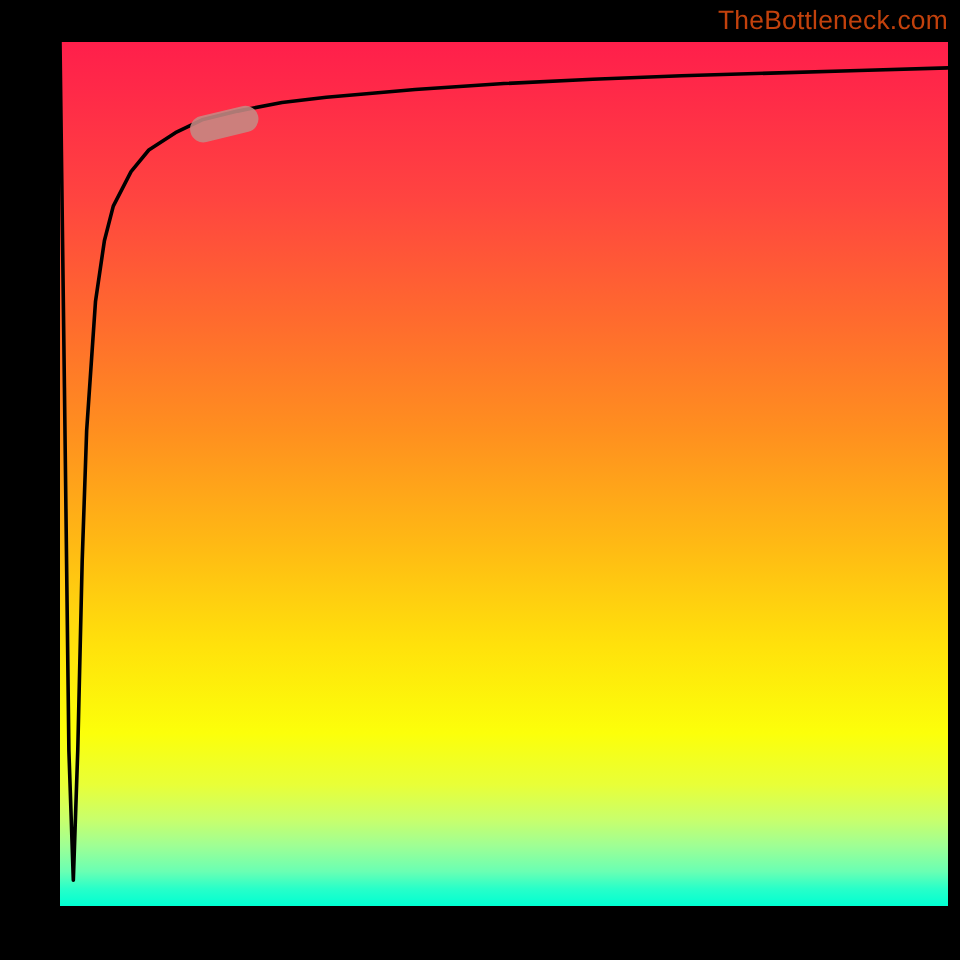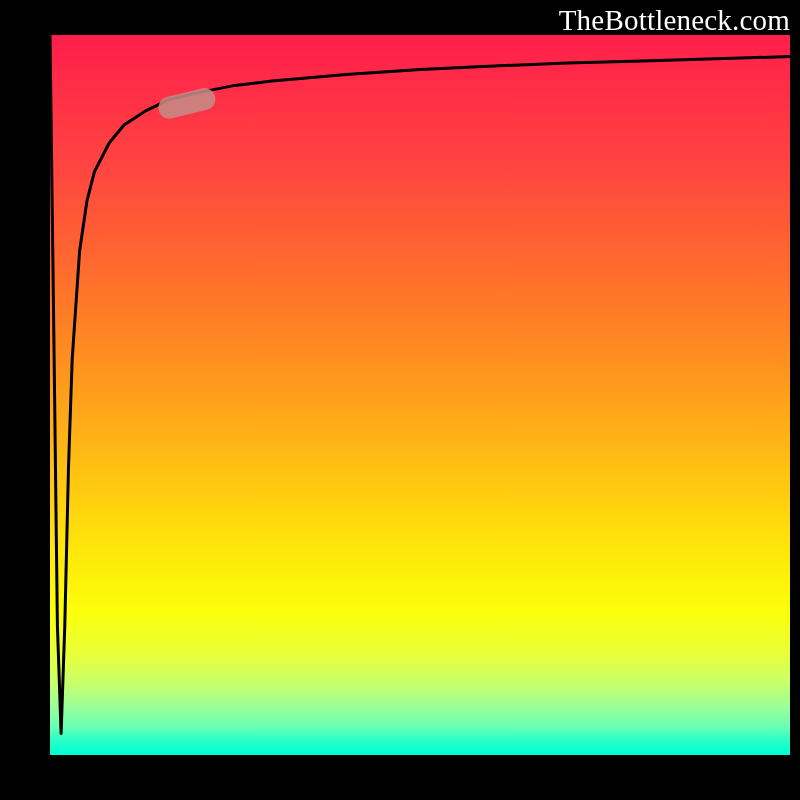--- a/index.html
+++ b/index.html
@@ -7,23 +7,23 @@
   .wrap {
     position: relative;
     width: 800px;
     height: 800px;
     background: #000;
   }
   .watermark {
     position: absolute;
     top: 4px;
     right: 10px;
-    font-family: Liberation Serif, serif;
-    font-size: 29px;
-    color: #ffffff;
+    font-family: Liberation Sans, sans-serif;
+    font-size: 22px;
+    color: #c2410c;
     font-weight: 400;
     letter-spacing: 0.2px;
     z-index: 4;
   }
   .plot {
     position: absolute;
     left: 50px;
     top: 35px;
     width: 740px;
     height: 720px;

